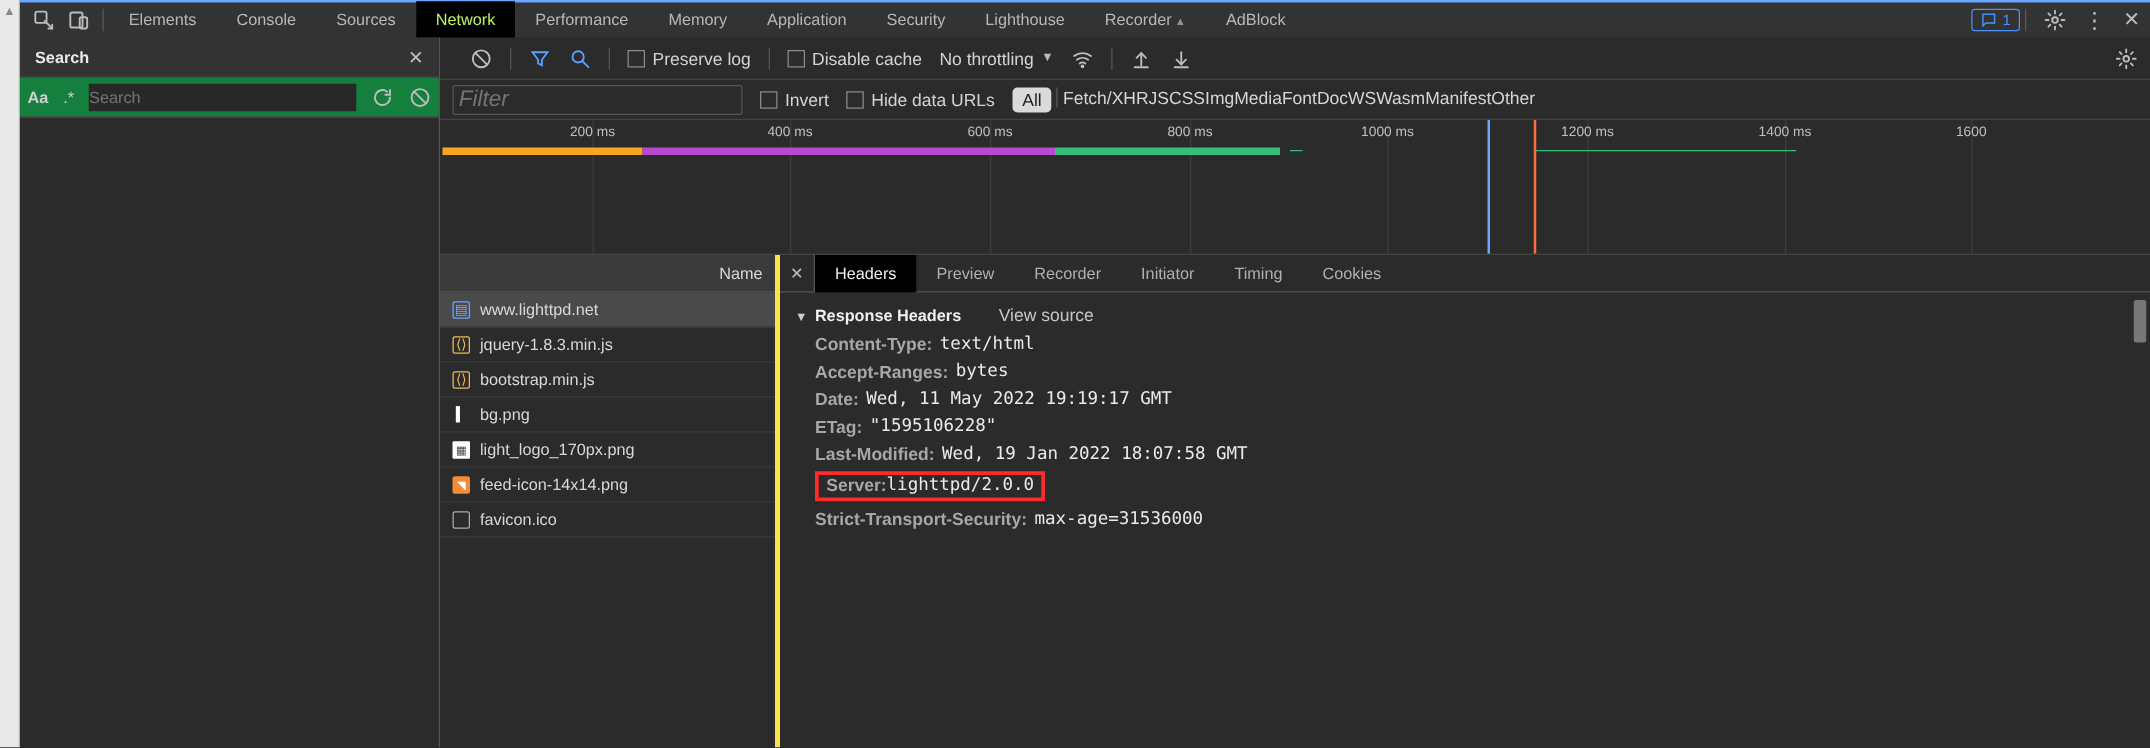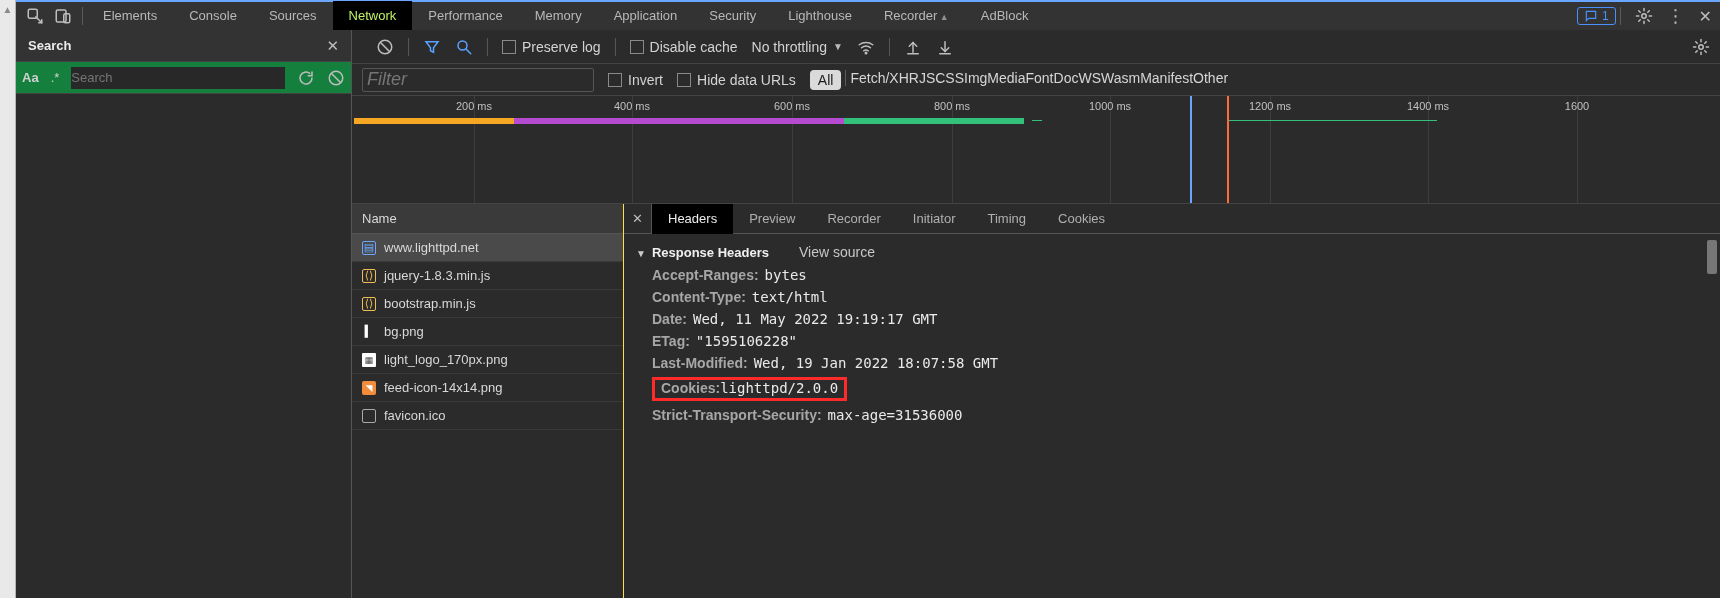--- a/index.html
+++ b/index.html
@@ -111,21 +111,21 @@
   .timeline { height: 108px; border-bottom: 1px solid #444; background: #2b2b2b; position: relative; overflow: hidden; }
   .tick-row { position: absolute; top: 0; left: 0; right: 0; height: 20px; }
   .tick { position: absolute; top: 4px; font-size: 11px; color: #c0c0c0; transform: translateX(-50%); }
   .tick-line { position: absolute; top: 0; width: 1px; height: 108px; background: #3d3d3d; }
   .bar { position: absolute; top: 22px; height: 6px; }
   .hline { position: absolute; height: 1px; background: #33c07a; top: 24px; }
   .vmark { position: absolute; top: 0; bottom: 0; width: 2px; }
 
   
   .lower { flex: 1; display: flex; }
-  .names { width: 272px; border-right: 1px solid #fde047; display: flex; flex-direction: column; background: #2b2b2b; }
+  .names { width: 272px; border-right: 4px solid #fde047; display: flex; flex-direction: column; background: #2b2b2b; text-align: right; }
   .names-hdr { height: 30px; line-height: 30px; padding: 0 10px; background: #3a3a3a; border-bottom: 1px solid #555; font-size: 13px; color: #d9d9d9; }
   .names-list { flex: 1; overflow: auto; }
   .row {
     height: 28px; display: flex; align-items: center; gap: 8px;
     padding: 0 10px; font-size: 13px; border-bottom: 1px solid #3a3a3a;
     cursor: pointer;
   }
   .row.selected { background: #4a4a4a; }
   .row .fi { width: 14px; height: 14px; display: flex; align-items: center; justify-content: center; font-size: 11px; }
   .fi.doc { border: 1px solid #6aa6ff; color: #6aa6ff; border-radius: 2px; }
@@ -417,42 +417,42 @@
                 <span class="dtab">Cookies</span>
               </div>
           </div>
           <div class="headers">
             <div class="sect-row">
               <span><span class="disclose">▼</span><span class="sect-title">Response Headers</span></span>
               <span class="view-source">View source</span>
             </div>
             <div id="headers-host">
                 <div class="hdr-line">
+                  <span class="hdr-name">Content-Type:</span>
+                  <span class="hdr-val">text/html</span>
+                </div>
+                <div class="hdr-line">
                   <span class="hdr-name">Accept-Ranges:</span>
                   <span class="hdr-val">bytes</span>
                 </div>
                 <div class="hdr-line">
-                  <span class="hdr-name">Content-Type:</span>
-                  <span class="hdr-val">text/html</span>
-                </div>
-                <div class="hdr-line">
                   <span class="hdr-name">Date:</span>
                   <span class="hdr-val">Wed, 11 May 2022 19:19:17 GMT</span>
                 </div>
                 <div class="hdr-line">
                   <span class="hdr-name">ETag:</span>
                   <span class="hdr-val">"1595106228"</span>
                 </div>
                 <div class="hdr-line">
                   <span class="hdr-name">Last-Modified:</span>
                   <span class="hdr-val">Wed, 19 Jan 2022 18:07:58 GMT</span>
                 </div>
                 <div class="hdr-line">
                   <span class="server-box">
-                    <span class="hdr-name">Cookies:</span> 
+                    <span class="hdr-name">Server:</span> 
                     <span class="hdr-val">lighttpd/2.0.0</span>
                   </span>
                 </div>
                 <div class="hdr-line">
                   <span class="hdr-name">Strict-Transport-Security:</span>
                   <span class="hdr-val">max-age=31536000</span>
                 </div>
               </div>
             <div class="scrollhint" style="top:6px;height:34px"></div>
           </div>

